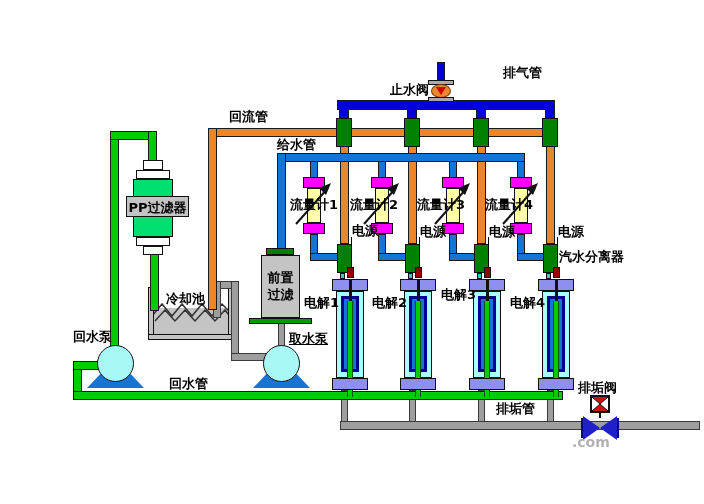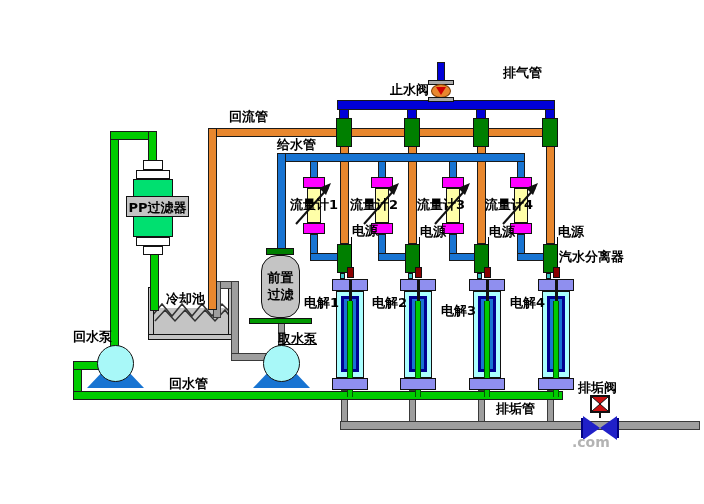--- a/index.html
+++ b/index.html
@@ -178,21 +178,21 @@
   <div style="position:absolute;left:555px;top:279px;width:3px;height:24px;background:#111;"></div>
   <div class="stripe" style="left:553px;top:301px;width:6px;height:96px;"></div>
   <div class="blk cellcap" style="left:538px;top:378px;width:36px;height:12px;"></div>
 
   <div class="tri" style="left:87px;top:358px;width:57px;height:30px;"></div>
   <div class="pumpc" style="left:97px;top:345px;"></div>
   <div class="tri" style="left:253px;top:358px;width:57px;height:30px;"></div>
   <div class="pumpc" style="left:263px;top:345px;"></div>
 
   <div class="blk gblock" style="left:266px;top:248px;width:28px;height:7px;"></div>
-  <div class="blk graybox" style="left:261px;top:255px;width:39px;height:63px;text-align:center;padding-top:13px;font-weight:bold;font-size:13px;line-height:17px;border-radius:16px;">
+  <div class="blk graybox" style="left:261px;top:255px;width:39px;height:63px;text-align:center;padding-top:13px;font-weight:bold;font-size:13px;line-height:17px;">
     <div>前置</div>
     <div>过滤</div>
   </div>
   <div class="blk" style="left:249px;top:318px;width:63px;height:6px;background:#009900;"></div>
 
   <div class="blk whitecap" style="left:143px;top:160px;width:20px;height:10px;"></div>
   <div class="blk whitecap" style="left:136px;top:170px;width:34px;height:9px;"></div>
   <div class="blk" style="left:133px;top:179px;width:40px;height:58px;background:#00E070;"></div>
   <div class="blk whitecap" style="left:136px;top:237px;width:34px;height:9px;"></div>
   <div class="blk whitecap" style="left:143px;top:246px;width:20px;height:9px;"></div>
@@ -211,36 +211,36 @@
   <div style="position:absolute;left:616px;top:418px;width:3px;height:20px;background:#000080;"></div>
   <div style="position:absolute;left:583px;top:416px;width:17px;height:24px;background:#2020C8;clip-path:polygon(0 0,100% 50%,0 100%);"></div>
   <div style="position:absolute;left:600px;top:416px;width:17px;height:24px;background:#2020C8;clip-path:polygon(100% 0,0 50%,100% 100%);"></div>
 
   <span class="lbl" style="left:229px;top:110px;">回流管</span>
   <span class="lbl" style="left:277px;top:138px;">给水管</span>
   <span class="lbl" style="left:390px;top:83px;text-align:right;">止水阀</span>
   <span class="lbl" style="left:457px;top:66px;margin-left:46px;">排气管</span>
   <span class="lbl" style="left:166px;top:292px;">冷却池</span>
   <span class="lbl" style="left:73px;top:330px;">回水泵</span>
-  <span class="lbl" style="left:278px;top:332px;text-decoration:underline;">取水泵</span>
+  <span class="lbl" style="left:289px;top:332px;text-decoration:underline;">取水泵</span>
   <span class="lbl" style="left:169px;top:377px;">回水管</span>
   <span class="lbl" style="left:559px;top:250px;">汽水分离器</span>
   <span class="lbl" style="left:578px;top:381px;">排垢阀</span>
   <span class="lbl" style="left:496px;top:402px;">排垢管</span>
 
   <span class="lbl" style="left:290px;top:198px;">流量计1</span>
   <span class="lbl" style="left:350px;top:198px;">流量计2</span>
   <span class="lbl" style="left:417px;top:198px;">流量计3</span>
   <span class="lbl" style="left:485px;top:198px;">流量计4</span>
 
   <span class="lbl" style="left:352px;top:224px;">电源</span>
   <span class="lbl" style="left:420px;top:225px;">电源</span>
   <span class="lbl" style="left:489px;top:225px;">电源</span>
   <span class="lbl" style="left:558px;top:225px;">电源</span>
 
   <span class="lbl" style="left:304px;top:296px;">电解1</span>
   <span class="lbl" style="left:372px;top:296px;">电解2</span>
-  <span class="lbl" style="left:441px;top:304px;">电解3</span>
+  <span class="lbl" style="left:441px;top:288px;">电解3</span>
   <span class="lbl" style="left:510px;top:296px;">电解4</span>
 
   <span class="wm3">.com</span>
 
 </div>
 
 </body></html>

